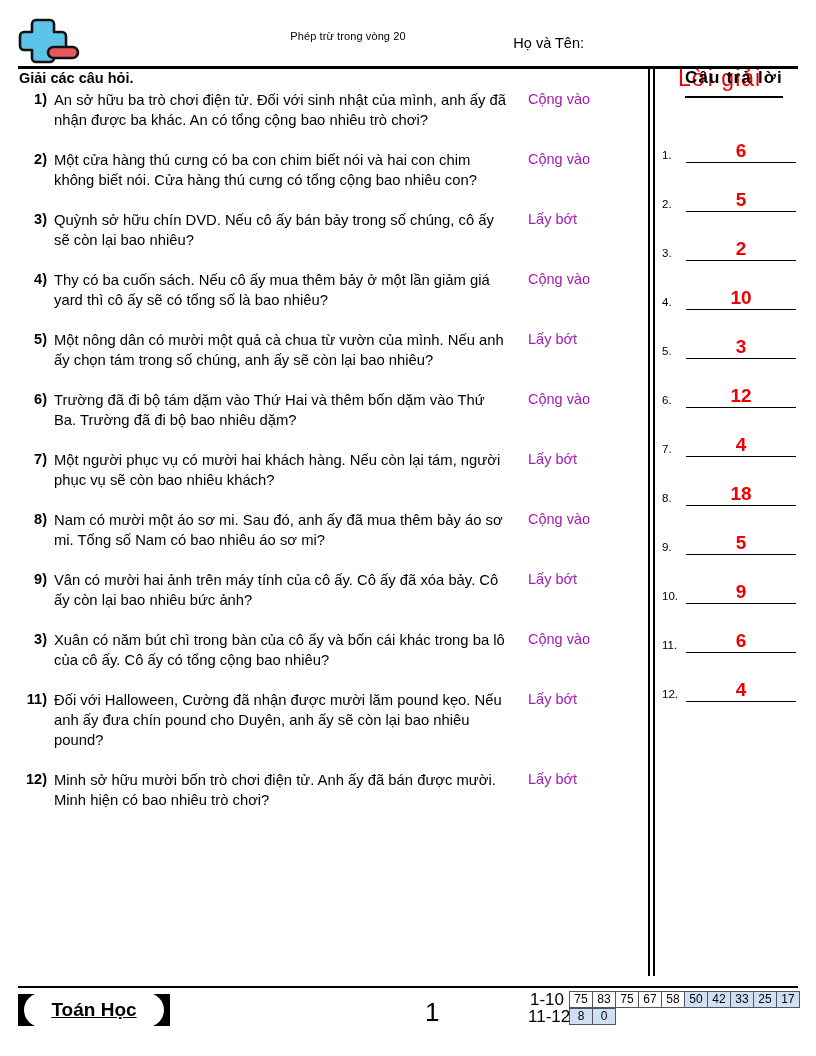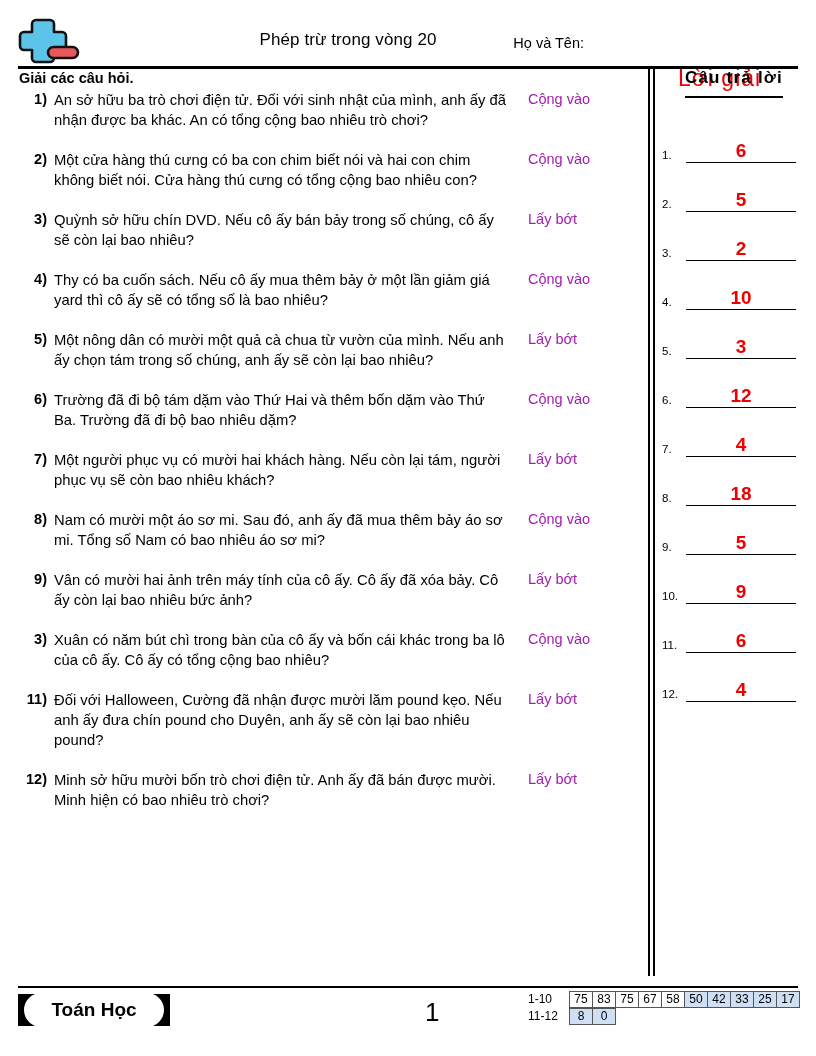--- a/index.html
+++ b/index.html
@@ -26,21 +26,21 @@
     left: 0; top: 2px;
     width: 64px; height: 48px;
   }
   .logo svg { display: block; }
 
   .worksheet-title {
     position: absolute;
     left: 130px; top: 16px;
     width: 400px;
     text-align: center;
-    font-size: 17px;
+    font-size: 11px;
     letter-spacing: .1px;
     white-space: nowrap;
   }
   .name-label {
     position: absolute;
     right: 214px; top: 21px;
     font-size: 14.5px;
     white-space: nowrap;
   }
   .name-value {
@@ -179,20 +179,21 @@
     background: #000;
   }
   .brand-badge {
     position: absolute;
     left: 18px; top: 994px;
     width: 152px; height: 32px;
     background: #000;
     display: flex;
     align-items: center;
     justify-content: center;
+    text-decoration: underline;
   }
   .brand-pill {
     width: 140px; height: 34px;
     background: #fff;
     border-radius: 18px;
     display: flex;
     align-items: center;
     justify-content: center;
     font-size: 19px;
     font-weight: bold;
@@ -216,22 +217,22 @@
     position: absolute;
     left: 528px; top: 991px;
   }
   .score-row {
     display: flex;
     align-items: stretch;
     height: 17px;
   }
   .score-label {
     width: 42px;
-    font-size: 12px;
-    text-align: left;
+    font-size: 17px;
+    text-align: center;
     padding-right: 4px;
     line-height: 17px;
     white-space: nowrap;
   }
   .score-cells { display: flex; }
   .score-cell {
     width: 24px;
     height: 17px;
     border: 1px solid #555;
     margin-left: -1px;

